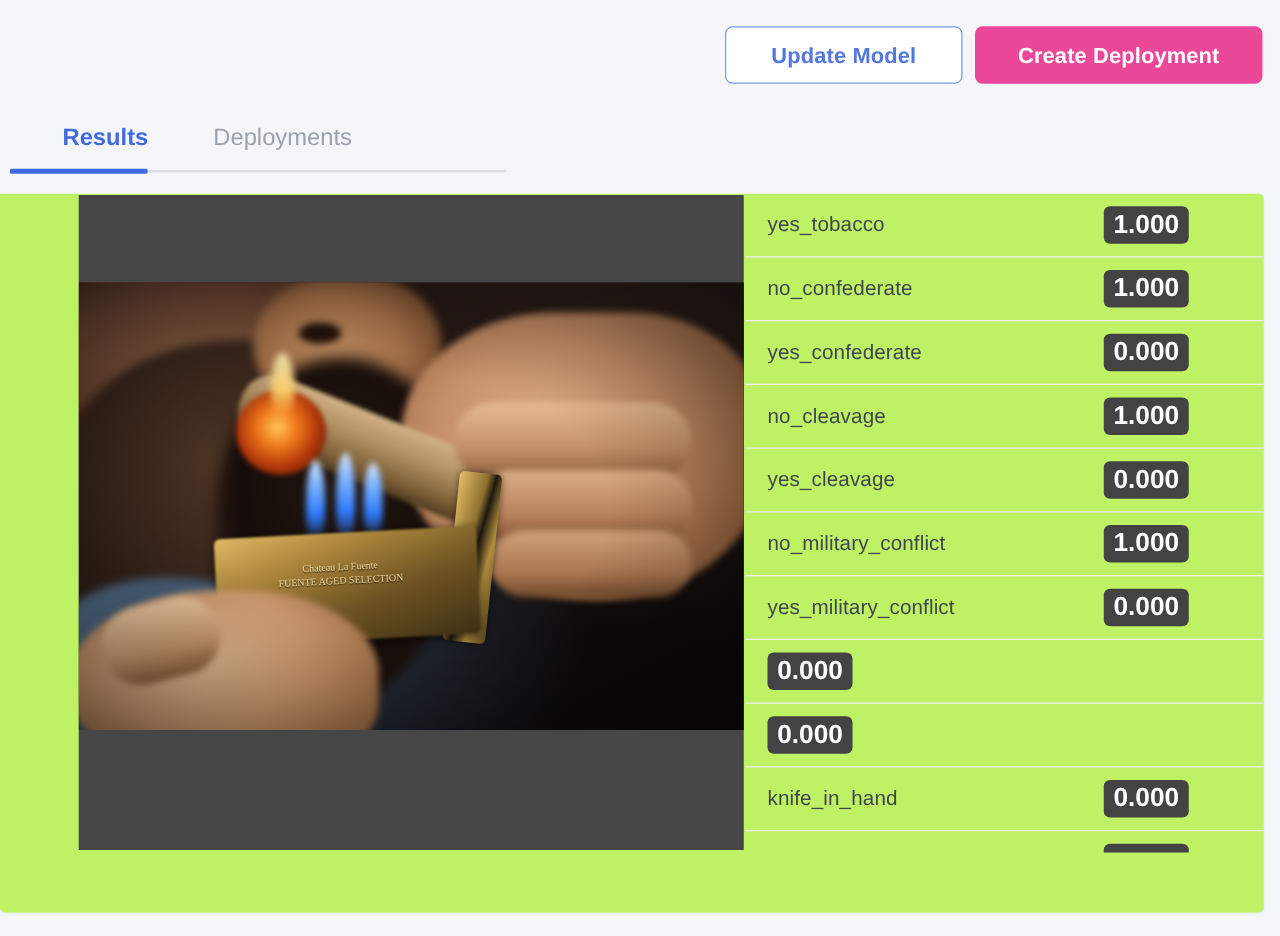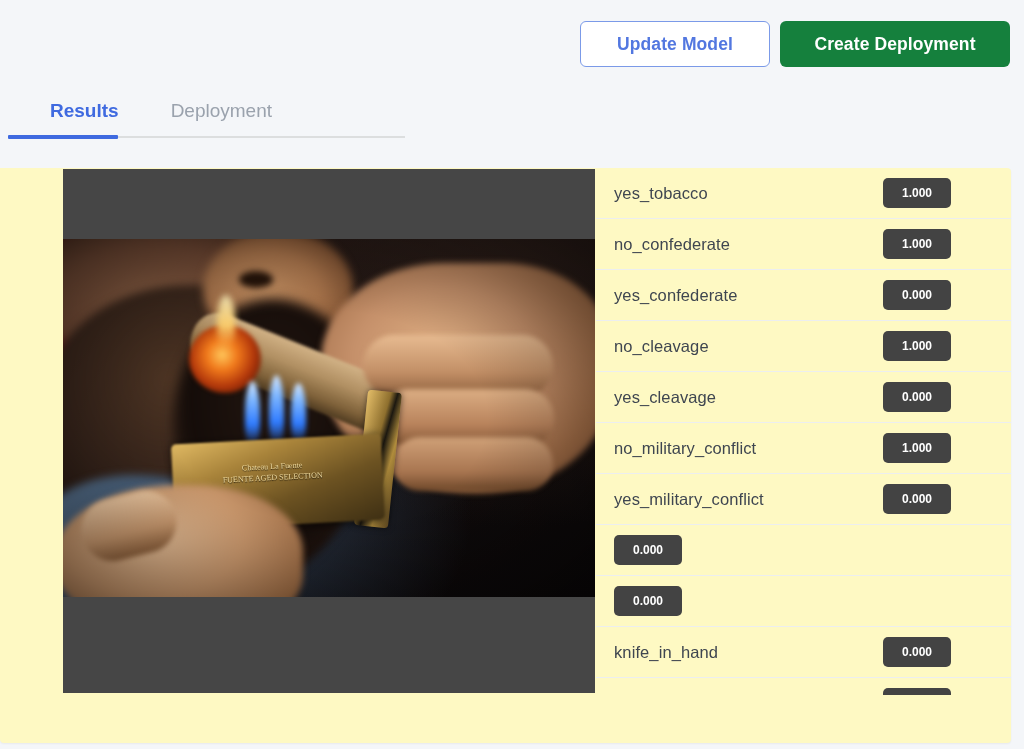--- a/index.html
+++ b/index.html
@@ -43,21 +43,21 @@
     font-family: "Liberation Sans", sans-serif;
   }
   .btn-outline {
     width: 190px;
     background: #ffffff;
     color: #5277e0;
     border: 1.6px solid #7b9ae8;
   }
   .btn-primary {
     width: 230px;
-    background: #15803d;
+    background: #ec4899;
     color: #ffffff;
   }
 
   
   .tabs-wrap {
     position: absolute;
     top: 92px;
     left: 16px;
     width: 1016px;
     height: 48px;
@@ -97,24 +97,24 @@
     width: 110px;
     height: 3.5px;
     background: #3f6ae0;
     border-radius: 1px;
   }
 
   
   .card {
     position: absolute;
     left: 0;
-    top: 168px;
+    top: 155px;
     width: 1011px;
     height: 575px;
-    background: #fef9c3;
+    background: #bef264;
     border-radius: 0 4px 4px 4px;
     box-shadow: 0 1px 2px rgba(0,0,0,0.05);
     overflow: hidden;
   }
 
   
   .image-panel {
     position: absolute;
     left: 63px;
     top: 1px;
@@ -368,42 +368,42 @@
     letter-spacing: 0.1px;
     white-space: nowrap;
     font-family: "Liberation Sans", sans-serif;
   }
   .result-score {
     min-width: 68px;
     height: 30px;
     background: #434343;
     color: #ffffff;
     border-radius: 5px;
-    font-size: 12px;
+    font-size: 21px;
     font-weight: bold;
     display: flex;
     align-items: center;
     justify-content: center;
     font-family: "Liberation Sans", sans-serif;
   }
 </style>
 </head>
 <body>
 
 <div id="app">
 
   <div class="action-bar">
     <button class="btn btn-outline">Update Model</button>
     <button class="btn btn-primary">Create Deployment</button>
   </div>
 
   <div class="tabs-wrap">
     <div class="tabs">
       <div class="tab active">Results</div>
-      <div class="tab">Deployment</div>
+      <div class="tab">Deployments</div>
     </div>
   </div>
   <div class="tabs-rule"></div>
   <div class="tabs-indicator"></div>
 
   <div class="card">
 
     <div class="image-panel">
       <div class="photo">
         <div class="ph-bg"></div>

